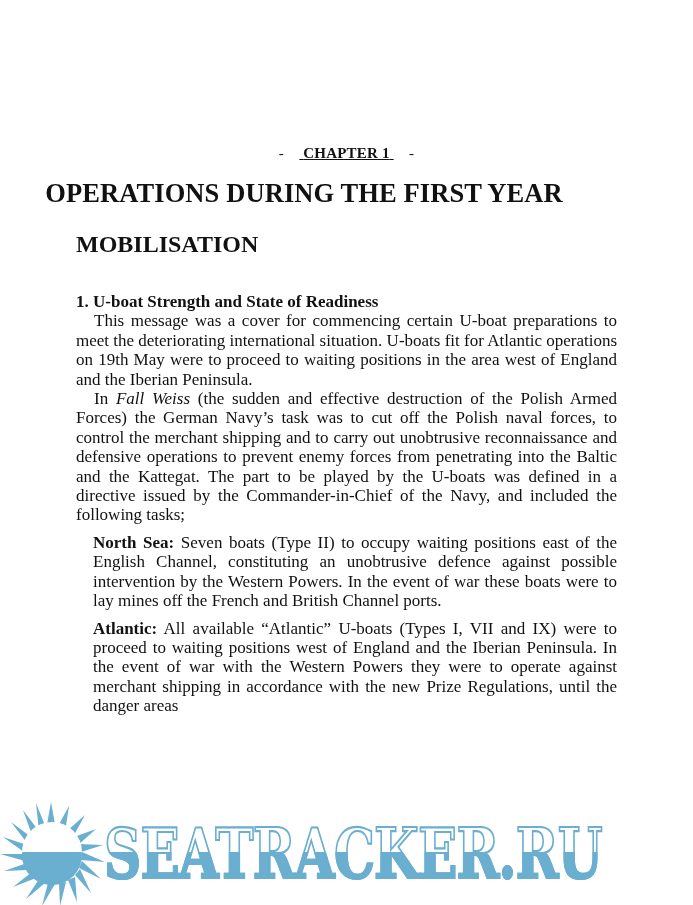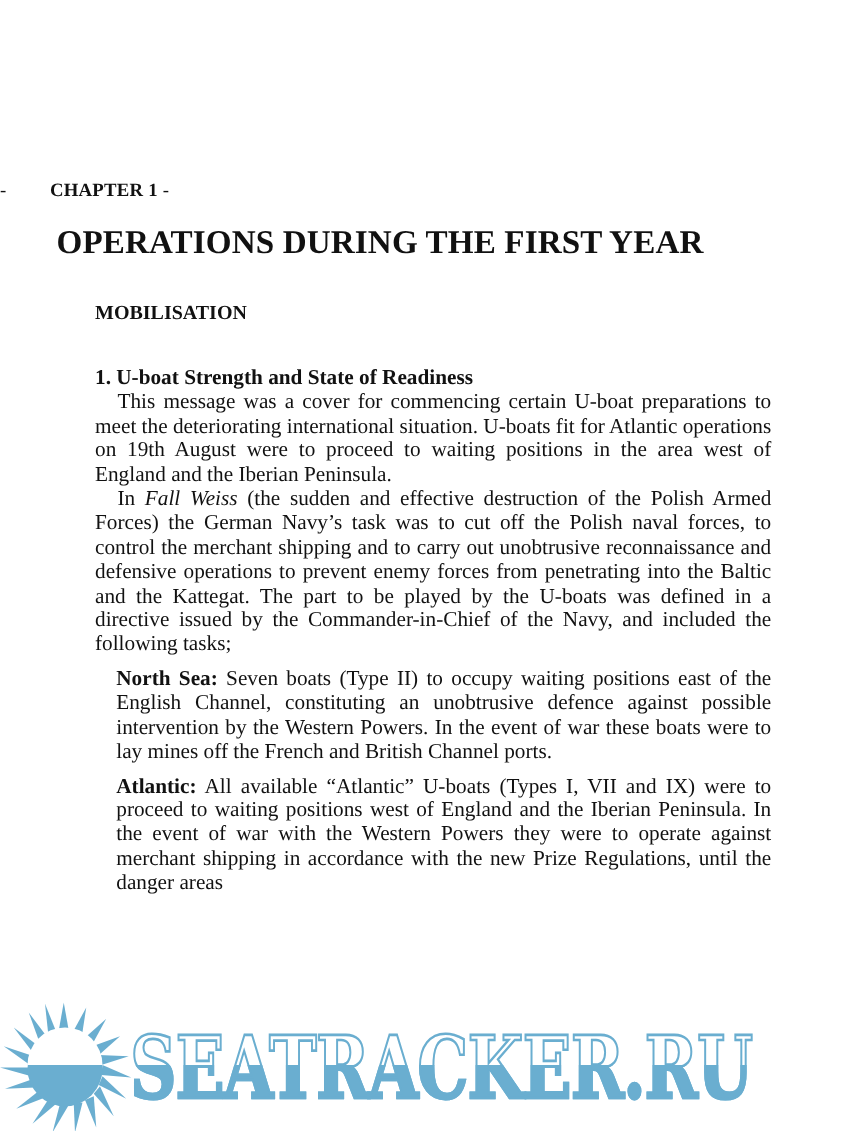--- a/index.html
+++ b/index.html
@@ -1,31 +1,31 @@
 <!DOCTYPE html>
 <html><head>
 <meta charset="utf-8">
 <style>
   html, body { margin: 0; padding: 0; background: #ffffff; }
   body {
     width: 693px; height: 905px; position: relative; overflow: hidden;
     font-family: "Liberation Serif", "DejaVu Serif", serif; color: #111;
   }
   .chapter-label {
-    position: absolute; top: 145px; left: 0; width: 693px; text-align: left;
-    font-weight: bold; font-size: 15px; letter-spacing: 0.2px;
+    position: absolute; top: 145px; left: 0; width: 693px; text-align: center;
+    font-weight: bold; font-size: 15px; letter-spacing: 0.2px; text-decoration: underline;
   }
   .chapter-label .dash { display: inline-block; width: 36px; font-weight: normal; }
   .chapter-title {
     position: absolute; top: 178px; left: 0; width: 608px; text-align: center;
     font-weight: bold; font-size: 26.5px; letter-spacing: 0.1px; margin: 0;
   }
   .section-title {
-    position: absolute; top: 242px; left: 76px;
-    font-weight: bold; font-size: 16px; margin: 0; text-align: right;
+    position: absolute; top: 231px; left: 76px;
+    font-weight: bold; font-size: 24px; margin: 0; text-align: right;
   }
   .body {
     position: absolute; top: 292px; left: 76px; width: 541px;
     font-size: 17px; line-height: 19.4px; text-align: justify;
   }
   .subhead { font-weight: bold; margin: 0; }
   .para { margin: 0; }
   .para.indent { text-indent: 18px; }
   .block { margin: 8px 0 0 17px; }
   .block .lead { font-weight: bold; }
@@ -51,21 +51,21 @@
   <span>CHAPTER 1</span>
   <span class="dash">-</span>
 </div>
 
 <h1 class="chapter-title">OPERATIONS DURING THE FIRST YEAR</h1>
 
 <h2 class="section-title">MOBILISATION</h2>
 
 <div class="body">
   <p class="subhead">1. U-boat Strength and State of Readiness</p>
-  <p class="para indent">This message was a cover for commencing certain U-boat preparations to meet the deteriorating international situation. U-boats fit for Atlantic operations on 19th August were to proceed to waiting positions in the area west of England and the Iberian Peninsula.</p>
+  <p class="para indent">This message was a cover for commencing certain U-boat preparations to meet the deteriorating international situation. U-boats fit for Atlantic operations on 19th May were to proceed to waiting positions in the area west of England and the Iberian Peninsula.</p>
   <p class="para indent"><span>In </span><em>Fall Weiss</em><span> (the sudden and effective destruction of the Polish Armed Forces) the German Navy’s task was to cut off the Polish naval forces, to control the merchant shipping and to carry out unobtrusive reconnaissance and defensive operations to prevent enemy forces from penetrating into the Baltic and the Kattegat. The part to be played by the U-boats was defined in a directive issued by the Commander-in-Chief of the Navy, and included the following tasks;</span></p>
 
   <p class="para block"><span class="lead">North Sea:</span><span> Seven boats (Type II) to occupy waiting positions east of the English Channel, constituting an unobtrusive defence against possible intervention by the Western Powers. In the event of war these boats were to lay mines off the French and British Channel ports.</span></p>
   <p class="para block"><span class="lead">Atlantic:</span><span> All available “Atlantic” U-boats (Types I, VII and IX) were to proceed to waiting positions west of England and the Iberian Peninsula. In the event of war with the Western Powers they were to operate against merchant shipping in accordance with the new Prize Regulations, until the danger areas</span></p>
 </div>
 
 <div class="watermark">
   <svg width="110" height="105" viewBox="0 0 110 105" style="position:absolute;left:0;top:0;">
     <defs>
       <clipPath id="lowerHalf">

